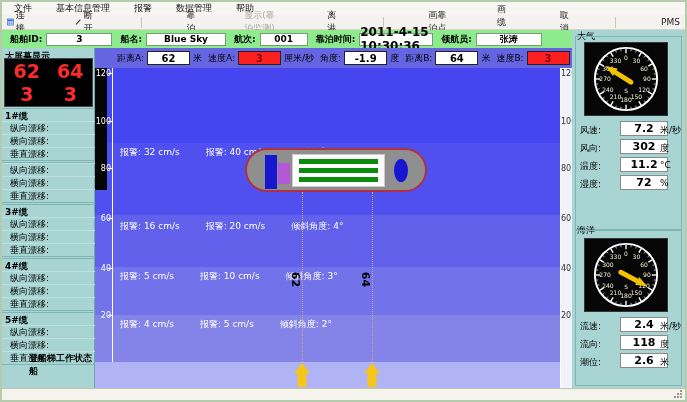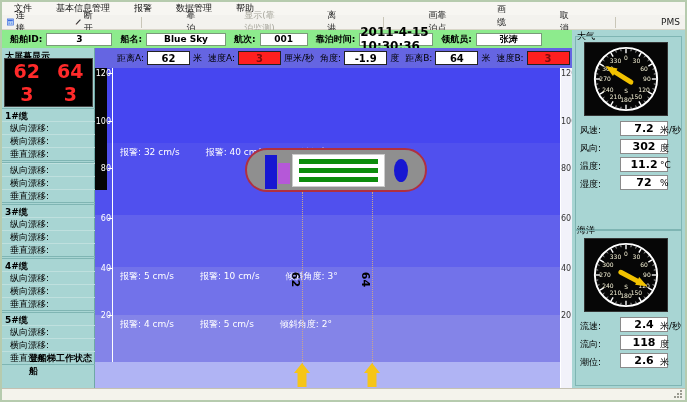--- a/index.html
+++ b/index.html
@@ -253,20 +253,22 @@
     <div class="chart">
       <div class="band band1"></div>
       <div class="band band2"></div>
       <div class="band band3"></div>
       <div class="band band4"></div>
       <div class="band band5"></div>
       <div class="band dock"></div>
 
       <div class="bandtext" style="top:78px">
         <span>报警: 32 cm/s</span><span>报警: 40 cm/s</span><span>倾斜角度: 5°</span></div>
+      <div class="bandtext" style="top:152px">
+        <span>报警: 16 cm/s</span><span>报警: 20 cm/s</span><span>倾斜角度: 4°</span></div>
       <div class="bandtext" style="top:202px">
         <span>报警: 5 cm/s</span><span>报警: 10 cm/s</span><span>倾斜角度: 3°</span></div>
       <div class="bandtext" style="top:250px">
         <span>报警: 4 cm/s</span><span>报警: 5 cm/s</span><span>倾斜角度: 2°</span></div>
 
       <div class="ruler-block"></div>
       <div class="axis-line-left"></div>
       <span class="tickL" style="top:1px">120</span>
       <span class="tickL" style="top:49px">100</span>
       <span class="tickL" style="top:96px">80</span>

